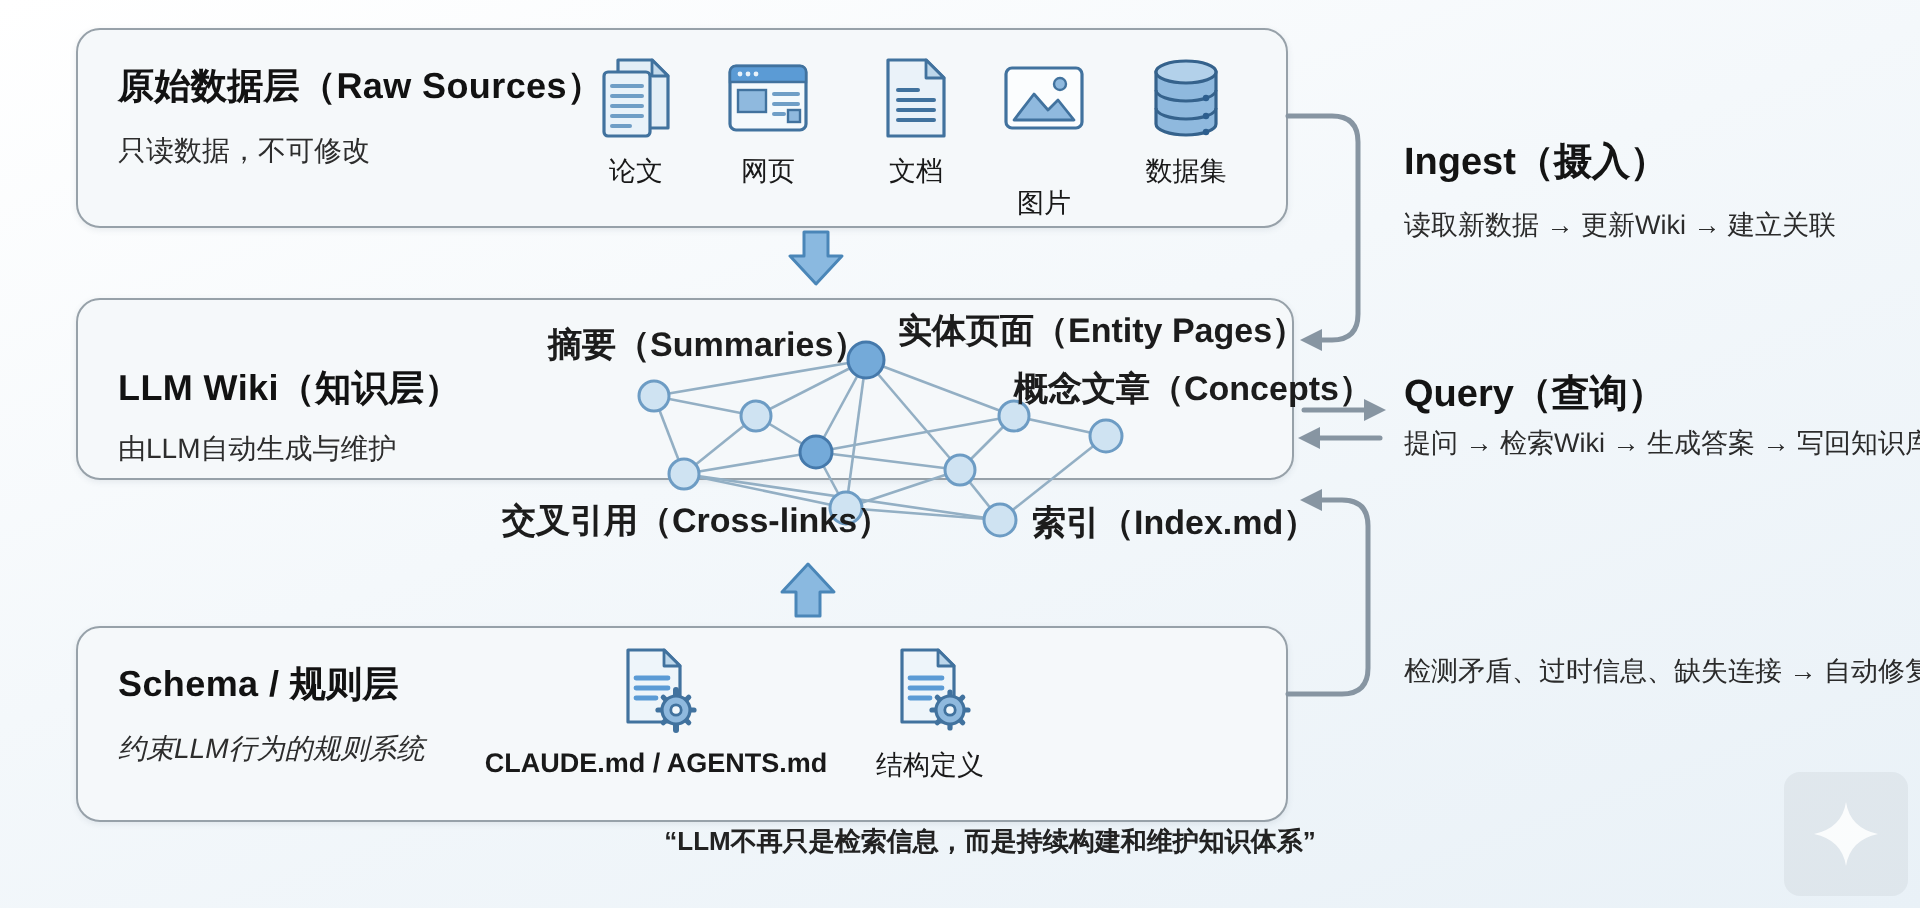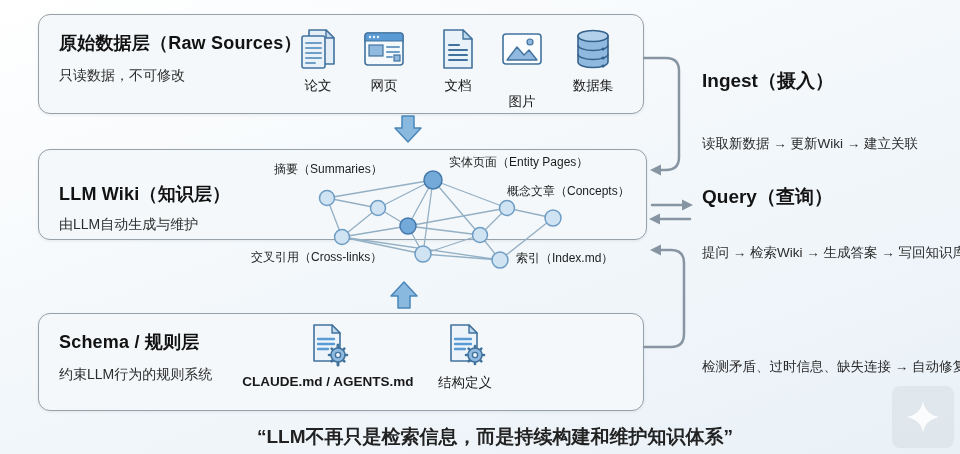--- a/index.html
+++ b/index.html
@@ -40,35 +40,35 @@
     display: flex; flex-direction: column; align-items: center;
     gap: 5px;
   }
   .icon-label {
     font-size: 13.5px; color: #191919; white-space: nowrap; text-align: center;
   }
 
   .graph-svg { position: absolute; left: 250px; top: 150px; }
   .graph-label {
     position: absolute;
-    font-size: 12px; font-weight: 400; color: #1c1c1c; white-space: nowrap;
+    font-size: 17px; font-weight: 700; color: #1c1c1c; white-space: nowrap;
   }
   .op-title {
     position: absolute; left: 702px;
     font-size: 19px; font-weight: bold; color: #141414; white-space: nowrap;
   }
   .op-sub {
     position: absolute; left: 702px;
-    font-size: 13.5px; color: #2b2b2b; white-space: nowrap; margin-top: 31px;
+    font-size: 13.5px; color: #2b2b2b; white-space: nowrap;
   }
 
   .quote {
-    position: absolute; left: 495px; top: 424px;
+    position: absolute; left: 495px; top: 412px;
     transform: translateX(-50%);
-    font-size: 19px; font-weight: 600; color: #222;
+    font-size: 13px; font-weight: 600; color: #222;
     white-space: nowrap;
   }
 
   .overlay-svg { position: absolute; left: 0; top: 0; pointer-events: none; }
   .block-arrow { position: absolute; }
 
   .watermark {
     position: absolute; right: 6px; bottom: 6px;
     width: 62px; height: 62px; border-radius: 8px;
     background: rgba(130,142,152,0.10);
@@ -208,21 +208,21 @@
   <div class="graph-label" style="left:507px; top:183px;">概念文章（Concepts）</div>
   <div class="graph-label" style="left:251px; top:249px;">交叉引用（Cross-links）</div>
   <div class="graph-label" style="left:516px; top:250px;">索引（Index.md）</div>
 
   <svg class="block-arrow" style="left:389px; top:280px;" width="30" height="30" viewBox="0 0 30 30">
     <polygon points="9,28 9,16 2,16 15,2 28,16 21,16 21,28" fill="#8ab9e0" stroke="#4a86b8" stroke-width="1.5" stroke-linejoin="round"></polygon>
   </svg>
 
   <div class="layer-box box-schema">
     <div class="layer-title" style="left:20px; top:16px;">Schema / 规则层</div>
-    <div class="layer-sub" style="left:20px; top:52px;">约束LLM行为的规则系统</div>
+    <div class="layer-sub" style="left:20px; top:52px;font-style:italic;">约束LLM行为的规则系统</div>
   </div>
 
   <div class="icon-group" style="left:228px; top:321px; width:200px;font-weight:bold;">
     <svg width="48" height="48" viewBox="0 0 48 48">
       <path d="M10 4 H28 L36 12 V40 H10 Z" fill="#eef5fa" stroke="#41729e" stroke-width="1.6" stroke-linejoin="round"></path>
       <path d="M28 4 V12 H36 Z" fill="#bdd7eb" stroke="#41729e" stroke-width="1.4" stroke-linejoin="round"></path>
       <g stroke="#5b9bd5" stroke-width="2.4" stroke-linecap="round">
         <line x1="14" y1="18" x2="30" y2="18"></line>
           <line x1="14" y1="23" x2="30" y2="23"></line>
           <line x1="14" y1="28" x2="24" y2="28"></line>

